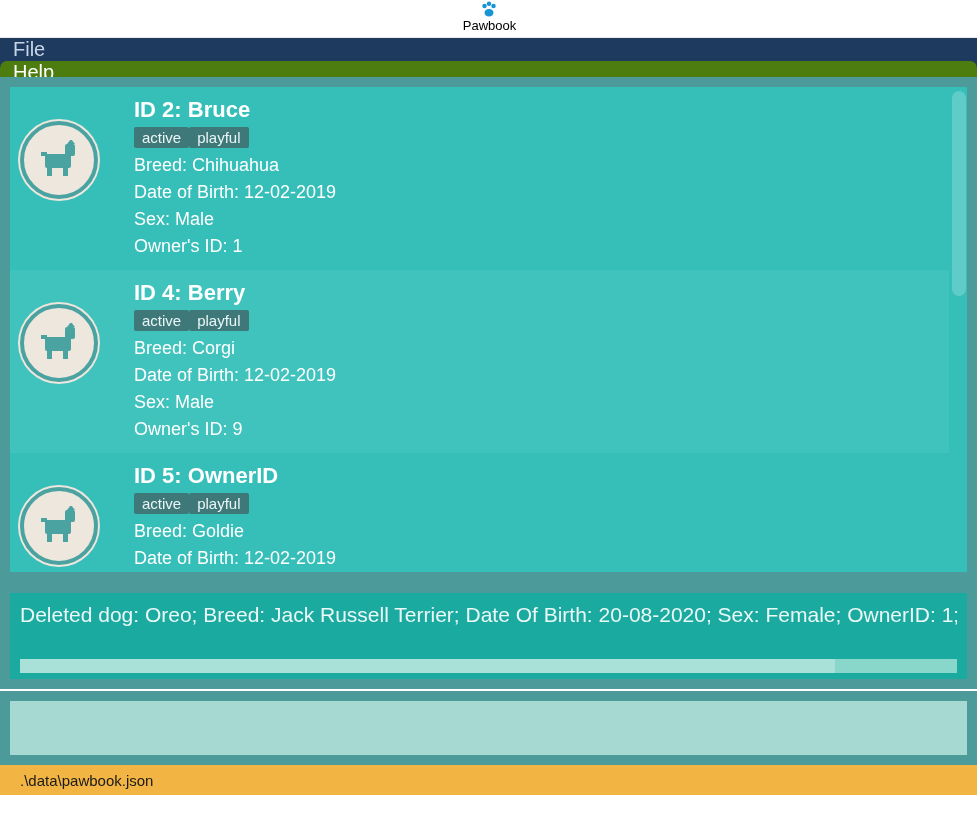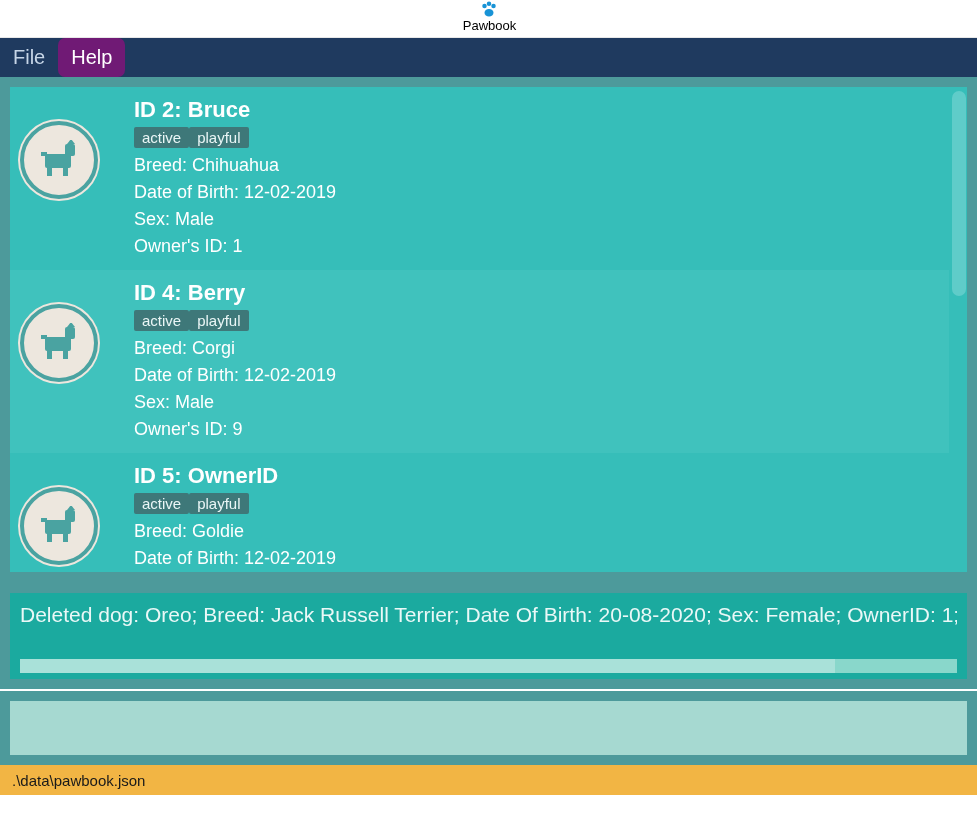--- a/index.html
+++ b/index.html
@@ -43,31 +43,32 @@
       align-items: center;
       justify-content: center;
       font-size: 14px;
       cursor: pointer;
     }
     .menubar {
       height: 39px;
       background: #1F3A5F;
       display: flex;
       align-items: stretch;
+      flex-direction: column;
     }
     .menu-item {
       color: #c6d5e7;
       font-size: 20px;
       padding: 0 13px;
       display: flex;
       align-items: center;
       cursor: pointer;
     }
     .menu-item.active {
-      background: #701a75;
+      background: #4d7c0f;
       color: #fff;
       border-radius: 7px;
     }
     .main-area {
       background: #4D9A9B;
       flex: 0 0 auto;
       padding: 10px;
     }
     .list-panel {
       background: #36BEB9;
@@ -181,21 +182,21 @@
       outline: none;
       font-size: 22px;
       color: #193d3e;
       padding: 0 10px;
     }
     .footer {
       height: 30px;
       background: #F2B544;
       color: #1a1a1a;
       font-size: 15px;
-      padding: 0 12px;
+      padding: 0 20px;
       display: flex;
       align-items: center;
     }
   </style>
 </head>
 <body>
 
 <div class="titlebar">
   <span class="titlebar-icon">
     <svg width="18" height="18" viewBox="0 0 24 24">

